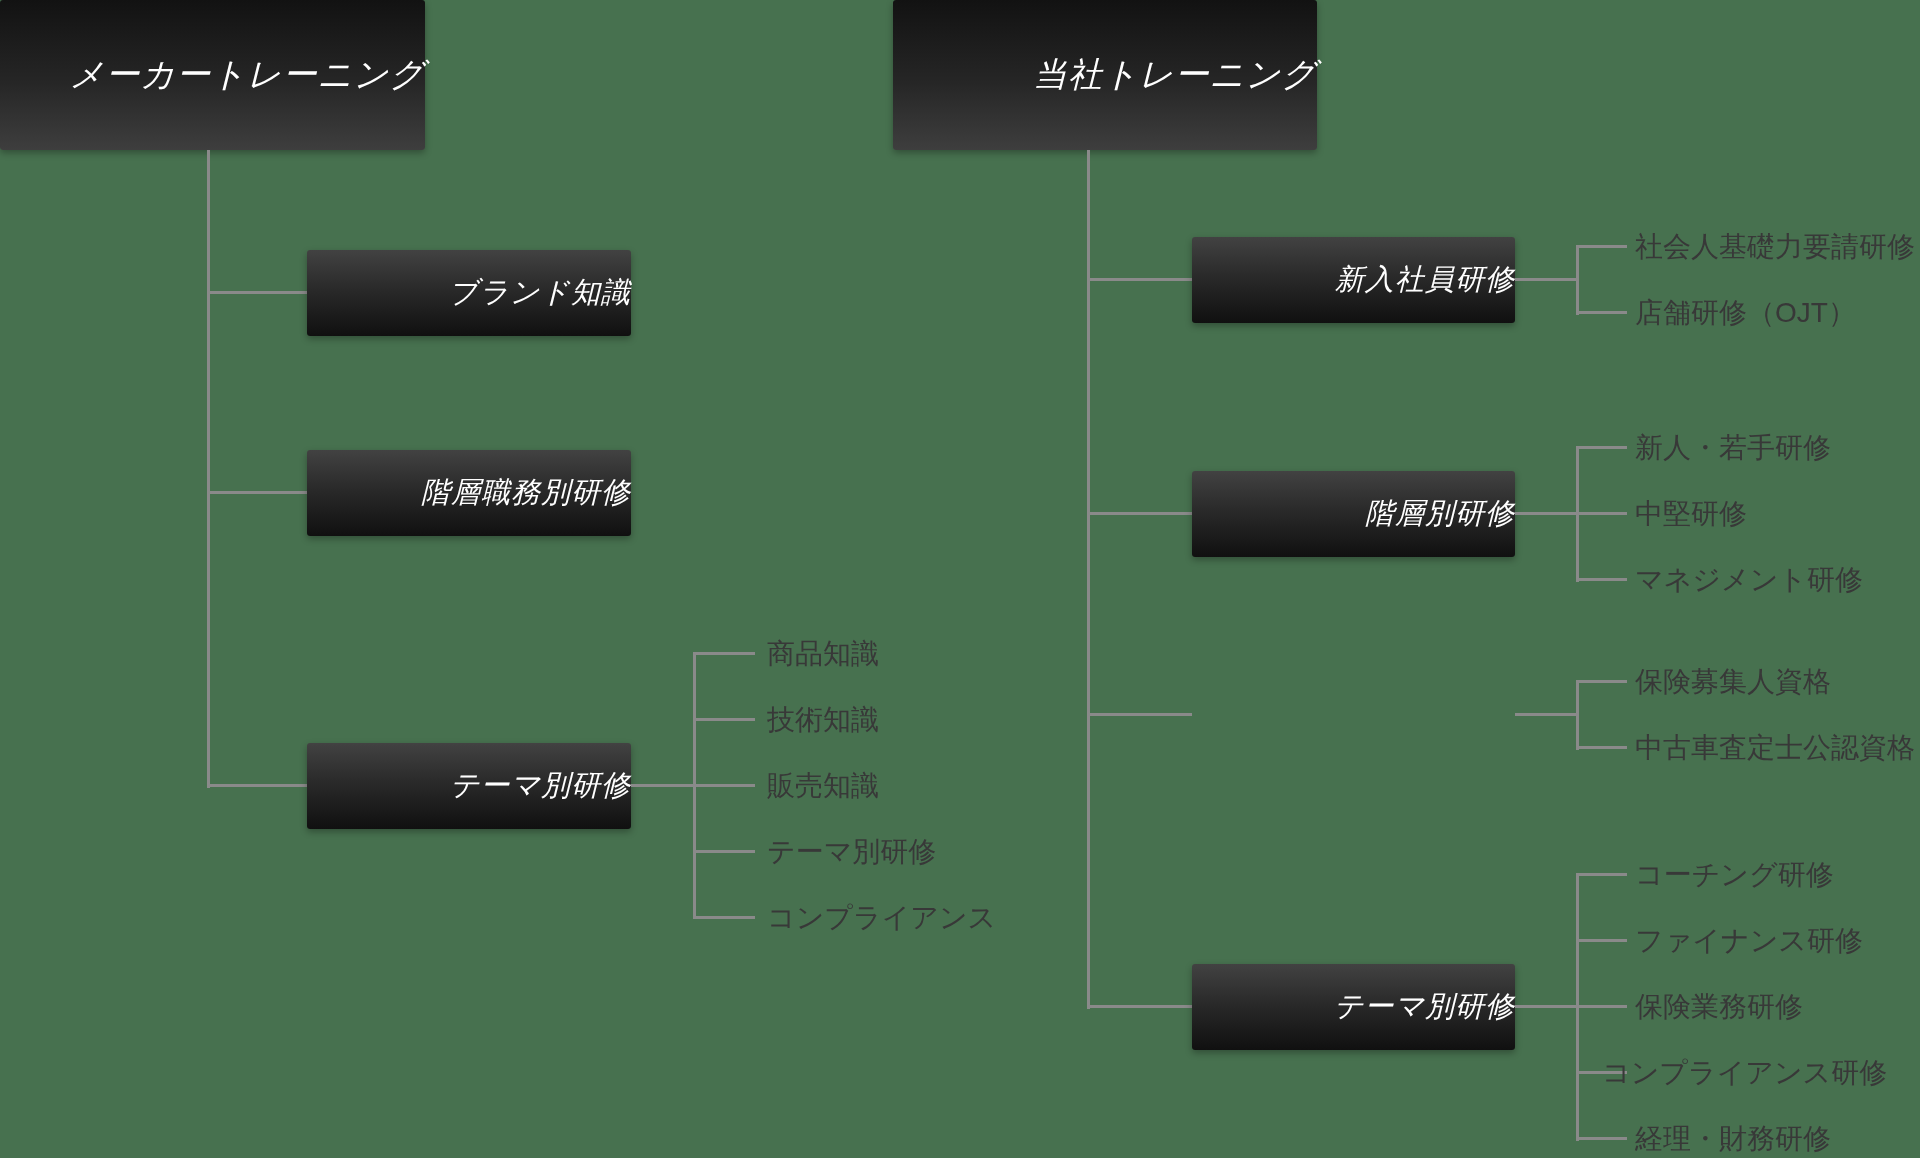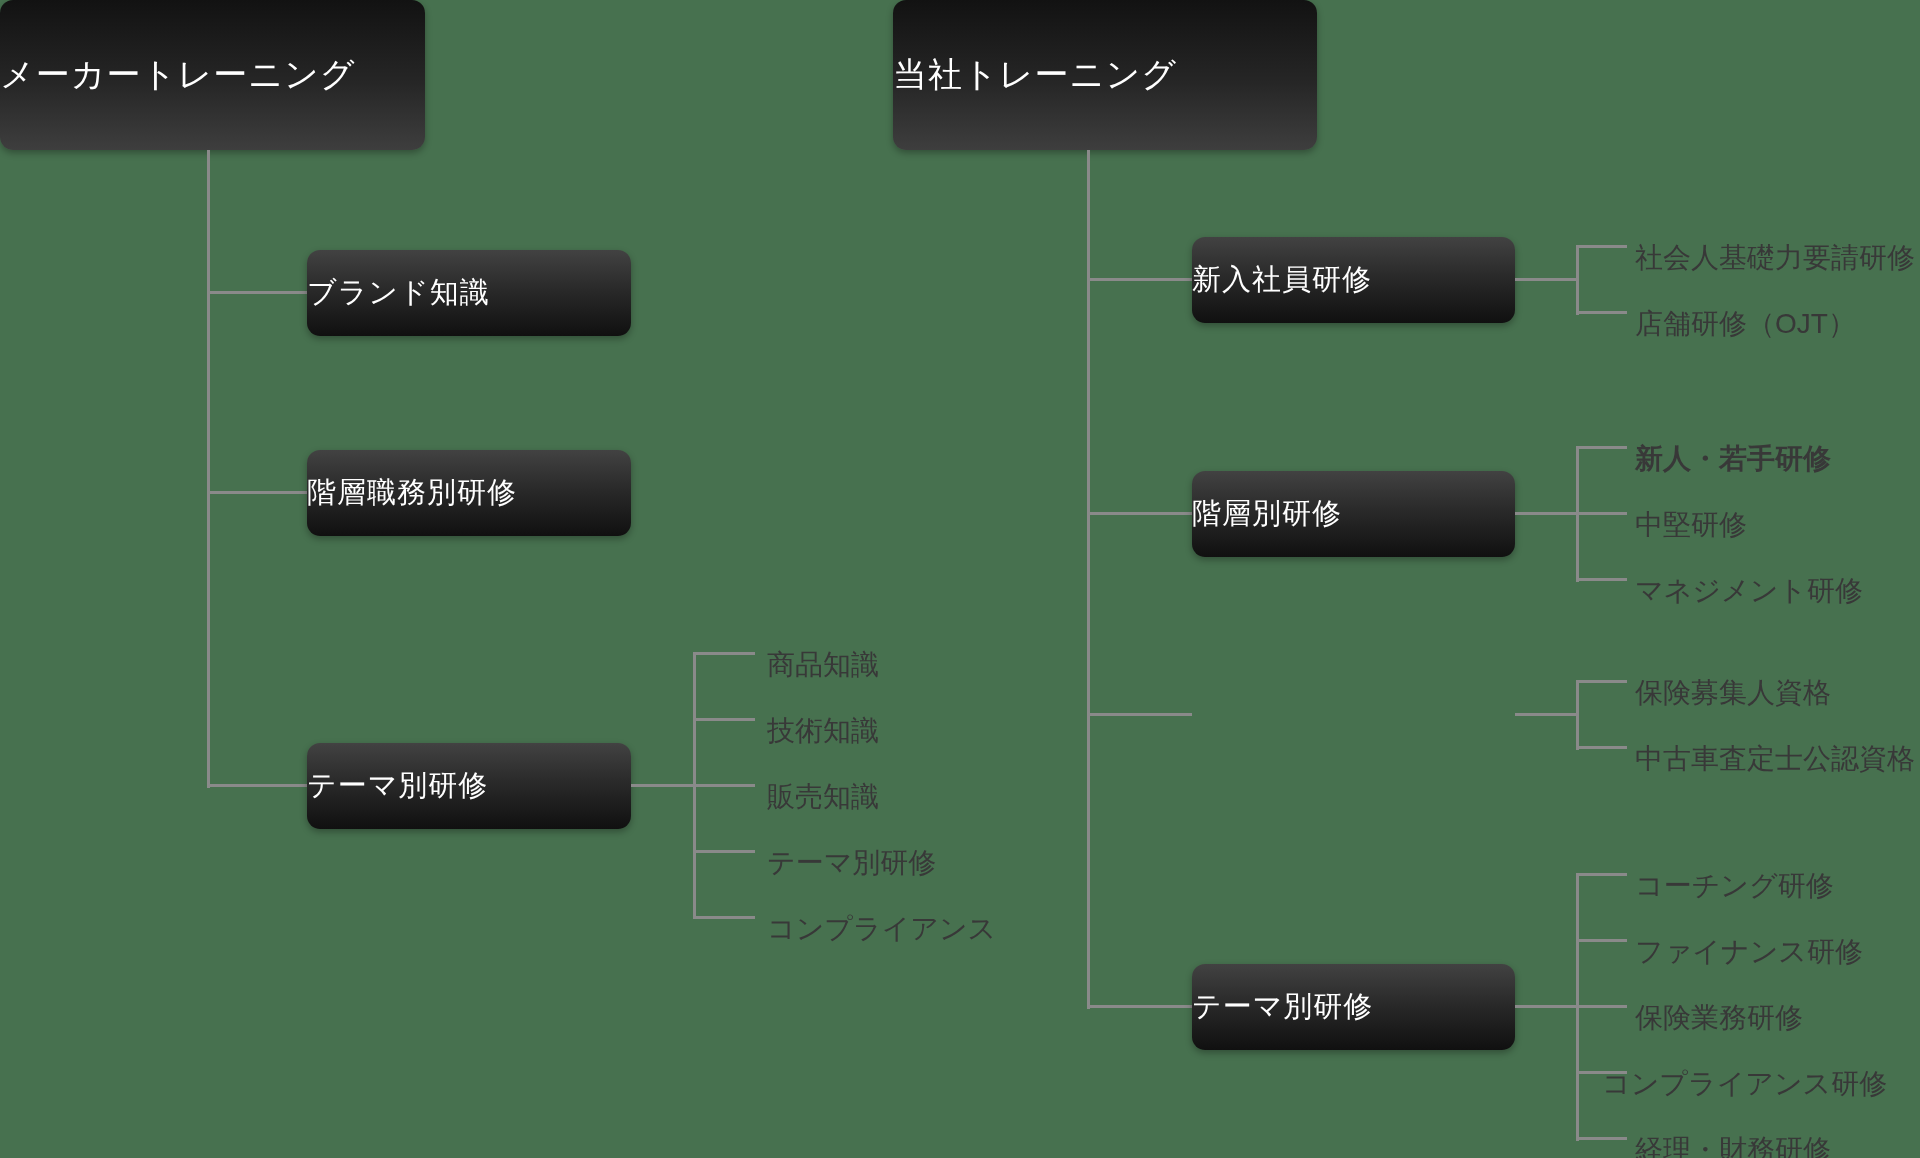--- a/index.html
+++ b/index.html
@@ -16,44 +16,44 @@
     overflow: hidden;
   }
   .tree {
     position: absolute;
     left: 0; top: 0; width: 100%; height: 100%;
   }
   .node-box {
     position: absolute;
     display: flex;
     align-items: center;
-    justify-content: flex-start;
+    justify-content: flex-end;
     color: #ffffff;
-    border-radius: 13px;
+    border-radius: 3px;
     box-shadow: 0 3px 7px rgba(0,0,0,0.30);
     white-space: nowrap;
+    font-style: italic;
   }
   .root-box {
     background: linear-gradient(180deg, #121212 0%, #262626 55%, #3e3e3e 100%);
     font-size: 34px;
     letter-spacing: 1px;
   }
   .branch-box {
     background: linear-gradient(180deg, #424242 0%, #2a2a2a 45%, #101010 100%);
     font-size: 29px;
     letter-spacing: 1px;
   }
   .leaf-label {
     position: absolute;
     height: 40px;
     line-height: 40px;
     font-size: 28px;
     color: #383838;
     white-space: nowrap;
-    margin-top: 11px;
   }
   .hline, .vline {
     position: absolute;
     background: #8a8a8a;
   }
   .hline { height: 3px; }
   .vline { width: 3px; }
 </style>
 </head>
 <body>
@@ -123,21 +123,21 @@
     <div class="hline" style="left:1576px; top:245px; width:51px;"></div>
     <div class="hline" style="left:1576px; top:311px; width:51px;"></div>
     <div class="leaf-label" style="left:1635px; top:227px;">社会人基礎力要請研修</div>
     <div class="leaf-label" style="left:1635px; top:293px;">店舗研修（OJT）</div>
 
     <div class="hline" style="left:1515px; top:512px; width:63px;"></div>
     <div class="vline" style="left:1576px; top:446px; height:136px;"></div>
     <div class="hline" style="left:1576px; top:446px; width:51px;"></div>
     <div class="hline" style="left:1576px; top:512px; width:51px;"></div>
     <div class="hline" style="left:1576px; top:578px; width:51px;"></div>
-    <div class="leaf-label" style="left:1635px; top:428px;font-weight:bold;">新人・若手研修</div>
+    <div class="leaf-label" style="left:1635px; top:428px;">新人・若手研修</div>
     <div class="leaf-label" style="left:1635px; top:494px;">中堅研修</div>
     <div class="leaf-label" style="left:1635px; top:560px;">マネジメント研修</div>
 
     <div class="hline" style="left:1515px; top:713px; width:63px;"></div>
     <div class="vline" style="left:1576px; top:680px; height:70px;"></div>
     <div class="hline" style="left:1576px; top:680px; width:51px;"></div>
     <div class="hline" style="left:1576px; top:746px; width:51px;"></div>
     <div class="leaf-label" style="left:1635px; top:662px;">保険募集人資格</div>
     <div class="leaf-label" style="left:1635px; top:728px;font-family:Liberation Serif, serif;">中古車査定士公認資格</div>
 

